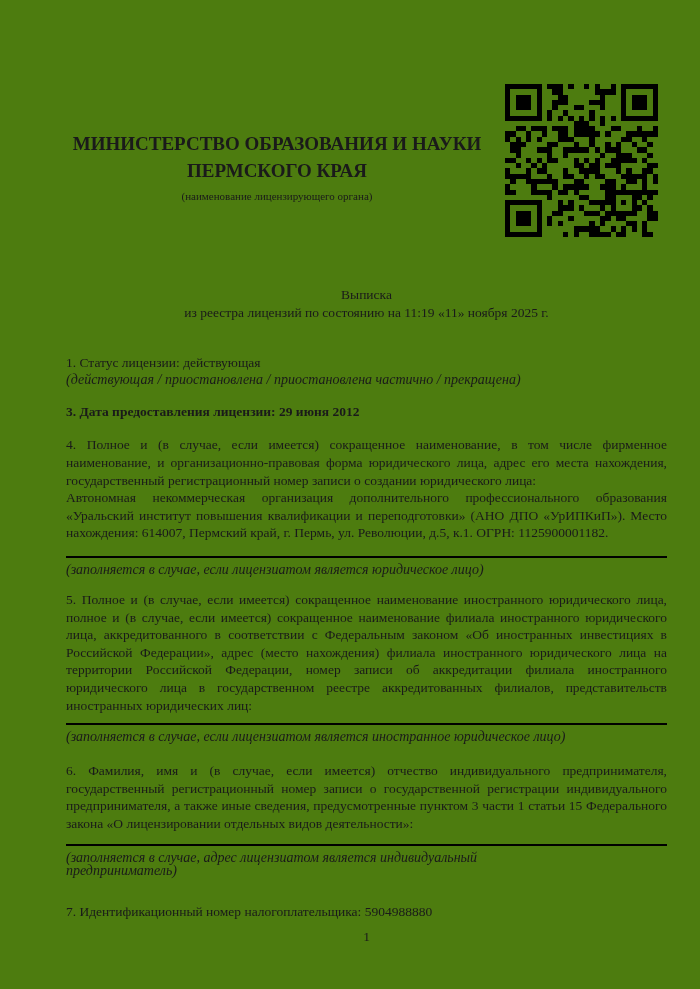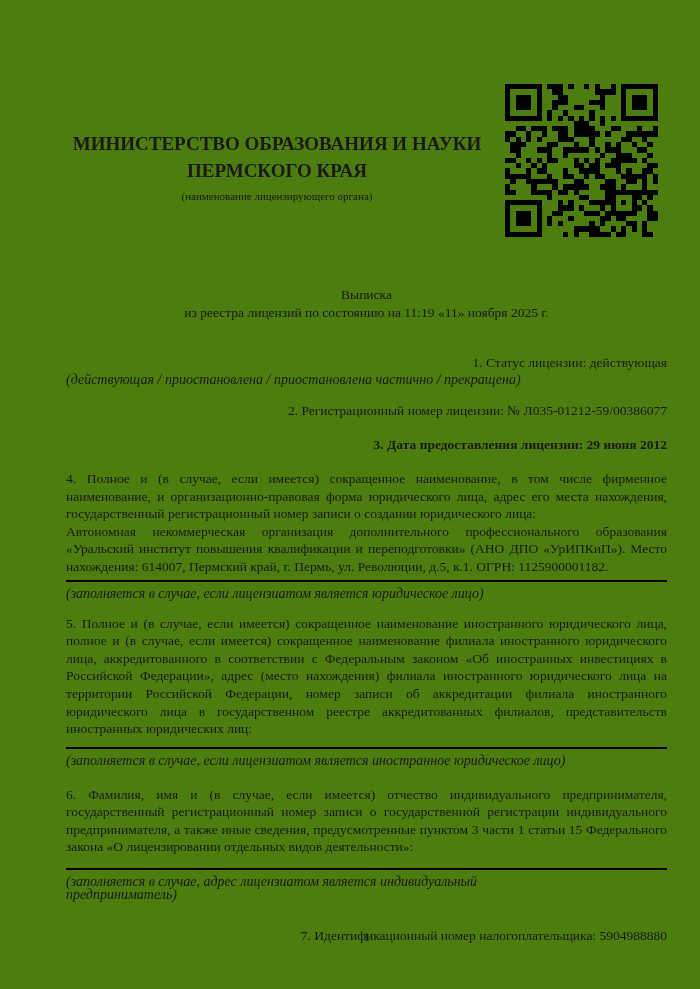--- a/index.html
+++ b/index.html
@@ -22,38 +22,38 @@
     position:absolute;left:505px;top:84px;width:153px;height:153px;
     shape-rendering:crispEdges;
   }
   
   main{
     position:absolute;left:66px;top:286px;width:601px;
     font-size:13.5px;line-height:17.6px;
   }
   .doc-title{text-align:center;margin:0;}
   .doc-title2{text-align:center;margin:0;}
-  p{margin:0;text-align:right;}
+  p{margin:0;}
   .item-first{margin-top:33px;}
   .note{
     font-size:14px;line-height:13px;
     text-align:left;
     margin:1px 80px 0 0;
     color:#1a1a1a;
     font-style:italic;
   }
   .note-after-rule{margin-top:5px;}
   .item-2{margin-top:16px;}
   .item-3{margin-top:17px;font-weight:bold;}
   .para{text-align:justify;margin:0;}
   .q4{margin-top:16px;}
   .answer-underlined{
     text-align:justify;
     border-bottom:2px solid #000;
-    padding-bottom:4px;
+    padding-bottom:14px;
   }
   .q5{margin-top:15px;}
   .blank-line{
     height:9px;
     border-bottom:2px solid #000;
   }
   .q6{margin-top:19px;}
   .blank-line-2{height:12px;}
   .item-7{margin-top:26px;}
   .page-number{
@@ -76,21 +76,20 @@
       <path d="M0 0h1v1h-1zM1 0h1v1h-1zM2 0h1v1h-1zM3 0h1v1h-1zM4 0h1v1h-1zM5 0h1v1h-1zM6 0h1v1h-1zM8 0h1v1h-1zM9 0h1v1h-1zM10 0h1v1h-1zM12 0h1v1h-1zM15 0h1v1h-1zM17 0h1v1h-1zM20 0h1v1h-1zM22 0h1v1h-1zM23 0h1v1h-1zM24 0h1v1h-1zM25 0h1v1h-1zM26 0h1v1h-1zM27 0h1v1h-1zM28 0h1v1h-1zM0 1h1v1h-1zM6 1h1v1h-1zM9 1h1v1h-1zM10 1h1v1h-1zM17 1h1v1h-1zM18 1h1v1h-1zM19 1h1v1h-1zM20 1h1v1h-1zM22 1h1v1h-1zM28 1h1v1h-1zM0 2h1v1h-1zM2 2h1v1h-1zM3 2h1v1h-1zM4 2h1v1h-1zM6 2h1v1h-1zM10 2h1v1h-1zM11 2h1v1h-1zM18 2h1v1h-1zM22 2h1v1h-1zM24 2h1v1h-1zM25 2h1v1h-1zM26 2h1v1h-1zM28 2h1v1h-1zM0 3h1v1h-1zM2 3h1v1h-1zM3 3h1v1h-1zM4 3h1v1h-1zM6 3h1v1h-1zM9 3h1v1h-1zM10 3h1v1h-1zM11 3h1v1h-1zM16 3h1v1h-1zM17 3h1v1h-1zM18 3h1v1h-1zM22 3h1v1h-1zM24 3h1v1h-1zM25 3h1v1h-1zM26 3h1v1h-1zM28 3h1v1h-1zM0 4h1v1h-1zM2 4h1v1h-1zM3 4h1v1h-1zM4 4h1v1h-1zM6 4h1v1h-1zM9 4h1v1h-1zM13 4h1v1h-1zM14 4h1v1h-1zM18 4h1v1h-1zM22 4h1v1h-1zM24 4h1v1h-1zM25 4h1v1h-1zM26 4h1v1h-1zM28 4h1v1h-1zM0 5h1v1h-1zM6 5h1v1h-1zM8 5h1v1h-1zM11 5h1v1h-1zM16 5h1v1h-1zM22 5h1v1h-1zM28 5h1v1h-1zM0 6h1v1h-1zM1 6h1v1h-1zM2 6h1v1h-1zM3 6h1v1h-1zM4 6h1v1h-1zM5 6h1v1h-1zM6 6h1v1h-1zM8 6h1v1h-1zM10 6h1v1h-1zM12 6h1v1h-1zM14 6h1v1h-1zM16 6h1v1h-1zM18 6h1v1h-1zM20 6h1v1h-1zM22 6h1v1h-1zM23 6h1v1h-1zM24 6h1v1h-1zM25 6h1v1h-1zM26 6h1v1h-1zM27 6h1v1h-1zM28 6h1v1h-1zM13 7h1v1h-1zM14 7h1v1h-1zM15 7h1v1h-1zM18 7h1v1h-1zM2 8h1v1h-1zM3 8h1v1h-1zM5 8h1v1h-1zM6 8h1v1h-1zM7 8h1v1h-1zM9 8h1v1h-1zM10 8h1v1h-1zM11 8h1v1h-1zM13 8h1v1h-1zM14 8h1v1h-1zM15 8h1v1h-1zM16 8h1v1h-1zM20 8h1v1h-1zM21 8h1v1h-1zM25 8h1v1h-1zM28 8h1v1h-1zM0 9h1v1h-1zM1 9h1v1h-1zM4 9h1v1h-1zM7 9h1v1h-1zM10 9h1v1h-1zM11 9h1v1h-1zM13 9h1v1h-1zM14 9h1v1h-1zM15 9h1v1h-1zM16 9h1v1h-1zM17 9h1v1h-1zM19 9h1v1h-1zM23 9h1v1h-1zM24 9h1v1h-1zM25 9h1v1h-1zM26 9h1v1h-1zM27 9h1v1h-1zM28 9h1v1h-1zM0 10h1v1h-1zM2 10h1v1h-1zM4 10h1v1h-1zM6 10h1v1h-1zM10 10h1v1h-1zM11 10h1v1h-1zM12 10h1v1h-1zM16 10h1v1h-1zM22 10h1v1h-1zM23 10h1v1h-1zM26 10h1v1h-1zM1 11h1v1h-1zM2 11h1v1h-1zM3 11h1v1h-1zM8 11h1v1h-1zM9 11h1v1h-1zM13 11h1v1h-1zM16 11h1v1h-1zM19 11h1v1h-1zM21 11h1v1h-1zM24 11h1v1h-1zM27 11h1v1h-1zM1 12h1v1h-1zM2 12h1v1h-1zM6 12h1v1h-1zM7 12h1v1h-1zM8 12h1v1h-1zM11 12h1v1h-1zM12 12h1v1h-1zM13 12h1v1h-1zM14 12h1v1h-1zM15 12h1v1h-1zM17 12h1v1h-1zM19 12h1v1h-1zM20 12h1v1h-1zM21 12h1v1h-1zM25 12h1v1h-1zM26 12h1v1h-1zM2 13h1v1h-1zM8 13h1v1h-1zM11 13h1v1h-1zM18 13h1v1h-1zM21 13h1v1h-1zM22 13h1v1h-1zM23 13h1v1h-1zM27 13h1v1h-1zM0 14h1v1h-1zM1 14h1v1h-1zM4 14h1v1h-1zM6 14h1v1h-1zM8 14h1v1h-1zM9 14h1v1h-1zM13 14h1v1h-1zM15 14h1v1h-1zM17 14h1v1h-1zM20 14h1v1h-1zM21 14h1v1h-1zM22 14h1v1h-1zM23 14h1v1h-1zM24 14h1v1h-1zM26 14h1v1h-1zM2 15h1v1h-1zM5 15h1v1h-1zM7 15h1v1h-1zM13 15h1v1h-1zM14 15h1v1h-1zM16 15h1v1h-1zM17 15h1v1h-1zM19 15h1v1h-1zM20 15h1v1h-1zM21 15h1v1h-1zM27 15h1v1h-1zM28 15h1v1h-1zM0 16h1v1h-1zM4 16h1v1h-1zM6 16h1v1h-1zM7 16h1v1h-1zM11 16h1v1h-1zM14 16h1v1h-1zM15 16h1v1h-1zM16 16h1v1h-1zM17 16h1v1h-1zM21 16h1v1h-1zM23 16h1v1h-1zM26 16h1v1h-1zM27 16h1v1h-1zM0 17h1v1h-1zM1 17h1v1h-1zM2 17h1v1h-1zM3 17h1v1h-1zM4 17h1v1h-1zM8 17h1v1h-1zM11 17h1v1h-1zM12 17h1v1h-1zM15 17h1v1h-1zM17 17h1v1h-1zM18 17h1v1h-1zM22 17h1v1h-1zM23 17h1v1h-1zM24 17h1v1h-1zM25 17h1v1h-1zM26 17h1v1h-1zM28 17h1v1h-1zM1 18h1v1h-1zM4 18h1v1h-1zM5 18h1v1h-1zM6 18h1v1h-1zM7 18h1v1h-1zM8 18h1v1h-1zM9 18h1v1h-1zM13 18h1v1h-1zM14 18h1v1h-1zM19 18h1v1h-1zM20 18h1v1h-1zM23 18h1v1h-1zM24 18h1v1h-1zM26 18h1v1h-1zM28 18h1v1h-1zM0 19h1v1h-1zM5 19h1v1h-1zM9 19h1v1h-1zM11 19h1v1h-1zM12 19h1v1h-1zM13 19h1v1h-1zM14 19h1v1h-1zM15 19h1v1h-1zM18 19h1v1h-1zM19 19h1v1h-1zM20 19h1v1h-1zM22 19h1v1h-1zM26 19h1v1h-1zM0 20h1v1h-1zM1 20h1v1h-1zM5 20h1v1h-1zM6 20h1v1h-1zM7 20h1v1h-1zM8 20h1v1h-1zM10 20h1v1h-1zM11 20h1v1h-1zM13 20h1v1h-1zM19 20h1v1h-1zM20 20h1v1h-1zM21 20h1v1h-1zM22 20h1v1h-1zM23 20h1v1h-1zM24 20h1v1h-1zM25 20h1v1h-1zM26 20h1v1h-1zM27 20h1v1h-1zM28 20h1v1h-1zM8 21h1v1h-1zM14 21h1v1h-1zM15 21h1v1h-1zM19 21h1v1h-1zM20 21h1v1h-1zM24 21h1v1h-1zM25 21h1v1h-1zM27 21h1v1h-1zM0 22h1v1h-1zM1 22h1v1h-1zM2 22h1v1h-1zM3 22h1v1h-1zM4 22h1v1h-1zM5 22h1v1h-1zM6 22h1v1h-1zM10 22h1v1h-1zM12 22h1v1h-1zM16 22h1v1h-1zM17 22h1v1h-1zM18 22h1v1h-1zM19 22h1v1h-1zM20 22h1v1h-1zM22 22h1v1h-1zM24 22h1v1h-1zM26 22h1v1h-1zM0 23h1v1h-1zM6 23h1v1h-1zM10 23h1v1h-1zM11 23h1v1h-1zM12 23h1v1h-1zM14 23h1v1h-1zM18 23h1v1h-1zM20 23h1v1h-1zM24 23h1v1h-1zM25 23h1v1h-1zM27 23h1v1h-1zM0 24h1v1h-1zM2 24h1v1h-1zM3 24h1v1h-1zM4 24h1v1h-1zM6 24h1v1h-1zM9 24h1v1h-1zM10 24h1v1h-1zM15 24h1v1h-1zM16 24h1v1h-1zM17 24h1v1h-1zM19 24h1v1h-1zM20 24h1v1h-1zM21 24h1v1h-1zM22 24h1v1h-1zM23 24h1v1h-1zM24 24h1v1h-1zM27 24h1v1h-1zM28 24h1v1h-1zM0 25h1v1h-1zM2 25h1v1h-1zM3 25h1v1h-1zM4 25h1v1h-1zM6 25h1v1h-1zM8 25h1v1h-1zM12 25h1v1h-1zM18 25h1v1h-1zM19 25h1v1h-1zM21 25h1v1h-1zM22 25h1v1h-1zM27 25h1v1h-1zM28 25h1v1h-1zM0 26h1v1h-1zM2 26h1v1h-1zM3 26h1v1h-1zM4 26h1v1h-1zM6 26h1v1h-1zM8 26h1v1h-1zM10 26h1v1h-1zM16 26h1v1h-1zM18 26h1v1h-1zM23 26h1v1h-1zM24 26h1v1h-1zM26 26h1v1h-1zM0 27h1v1h-1zM6 27h1v1h-1zM13 27h1v1h-1zM14 27h1v1h-1zM15 27h1v1h-1zM16 27h1v1h-1zM17 27h1v1h-1zM20 27h1v1h-1zM22 27h1v1h-1zM24 27h1v1h-1zM26 27h1v1h-1zM0 28h1v1h-1zM1 28h1v1h-1zM2 28h1v1h-1zM3 28h1v1h-1zM4 28h1v1h-1zM5 28h1v1h-1zM6 28h1v1h-1zM11 28h1v1h-1zM13 28h1v1h-1zM16 28h1v1h-1zM17 28h1v1h-1zM18 28h1v1h-1zM19 28h1v1h-1zM21 28h1v1h-1zM22 28h1v1h-1zM26 28h1v1h-1zM27 28h1v1h-1z" fill="#000000"></path>
     </svg>
 
   <main>
     <p class="doc-title">Выписка</p>
     <p class="doc-title2">из реестра лицензий по состоянию на 11:19 «11» ноября 2025 г.</p>
 
     <p class="item-first">1. Статус лицензии: действующая</p>
     <p class="note">(действующая / приостановлена / приостановлена частично / прекращена)</p>
 
-    <p class="item-2">2. Регистрационный номер лицензии: № Л035-01212-59/00386077</p>
 
     <p class="item-3">3. Дата предоставления лицензии: 29 июня 2012</p>
 
     <p class="para q4">4. Полное и (в случае, если имеется) сокращенное наименование, в том числе фирменное наименование, и организационно-правовая форма юридического лица, адрес его места нахождения, государственный регистрационный номер записи о создании юридического лица:</p>
     <p class="answer-underlined">Автономная некоммерческая организация дополнительного профессионального образования «Уральский институт повышения квалификации и переподготовки» (АНО ДПО «УрИПКиП»). Место нахождения: 614007, Пермский край, г. Пермь, ул. Революции, д.5, к.1. ОГРН: 1125900001182.</p>
     <p class="note note-after-rule">(заполняется в случае, если лицензиатом является юридическое лицо)</p>
 
     <p class="para q5">5. Полное и (в случае, если имеется) сокращенное наименование иностранного юридического лица, полное и (в случае, если имеется) сокращенное наименование филиала иностранного юридического лица, аккредитованного в соответствии с Федеральным законом «Об иностранных инвестициях в Российской Федерации», адрес (место нахождения) филиала иностранного юридического лица на территории Российской Федерации, номер записи об аккредитации филиала иностранного юридического лица в государственном реестре аккредитованных филиалов, представительств иностранных юридических лиц:</p>
     <div class="blank-line"></div>
     <p class="note note-after-rule">(заполняется в случае, если лицензиатом является иностранное юридическое лицо)</p>

